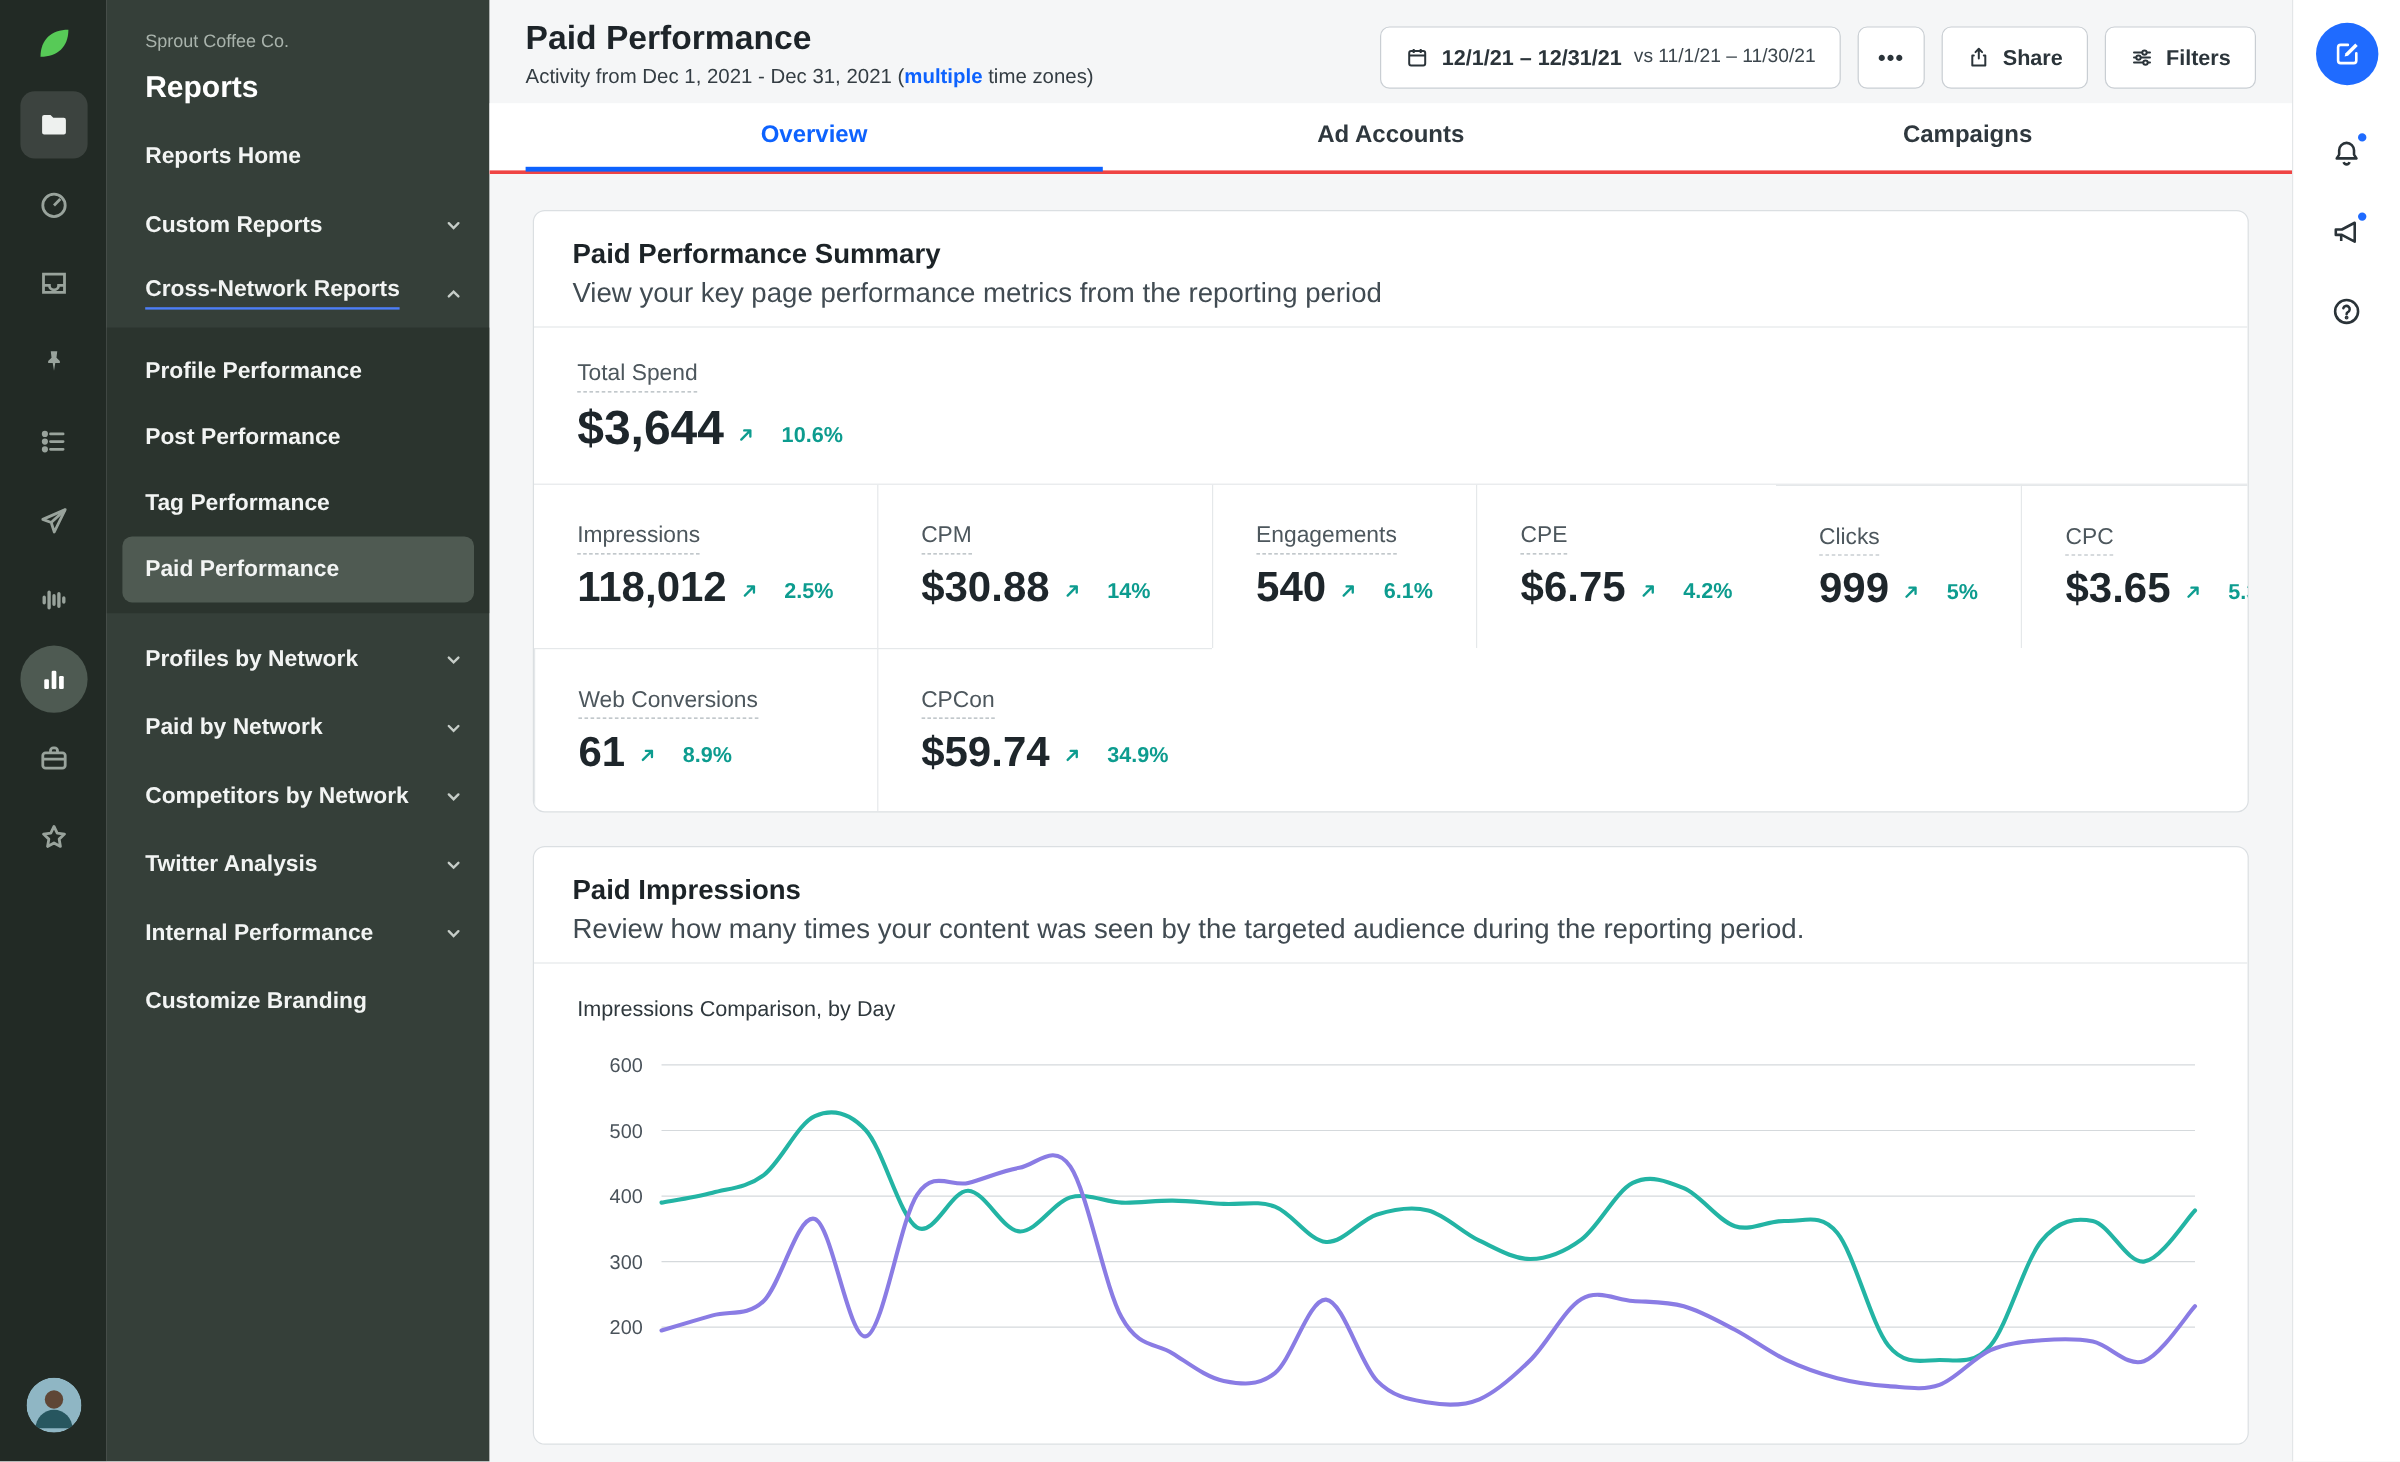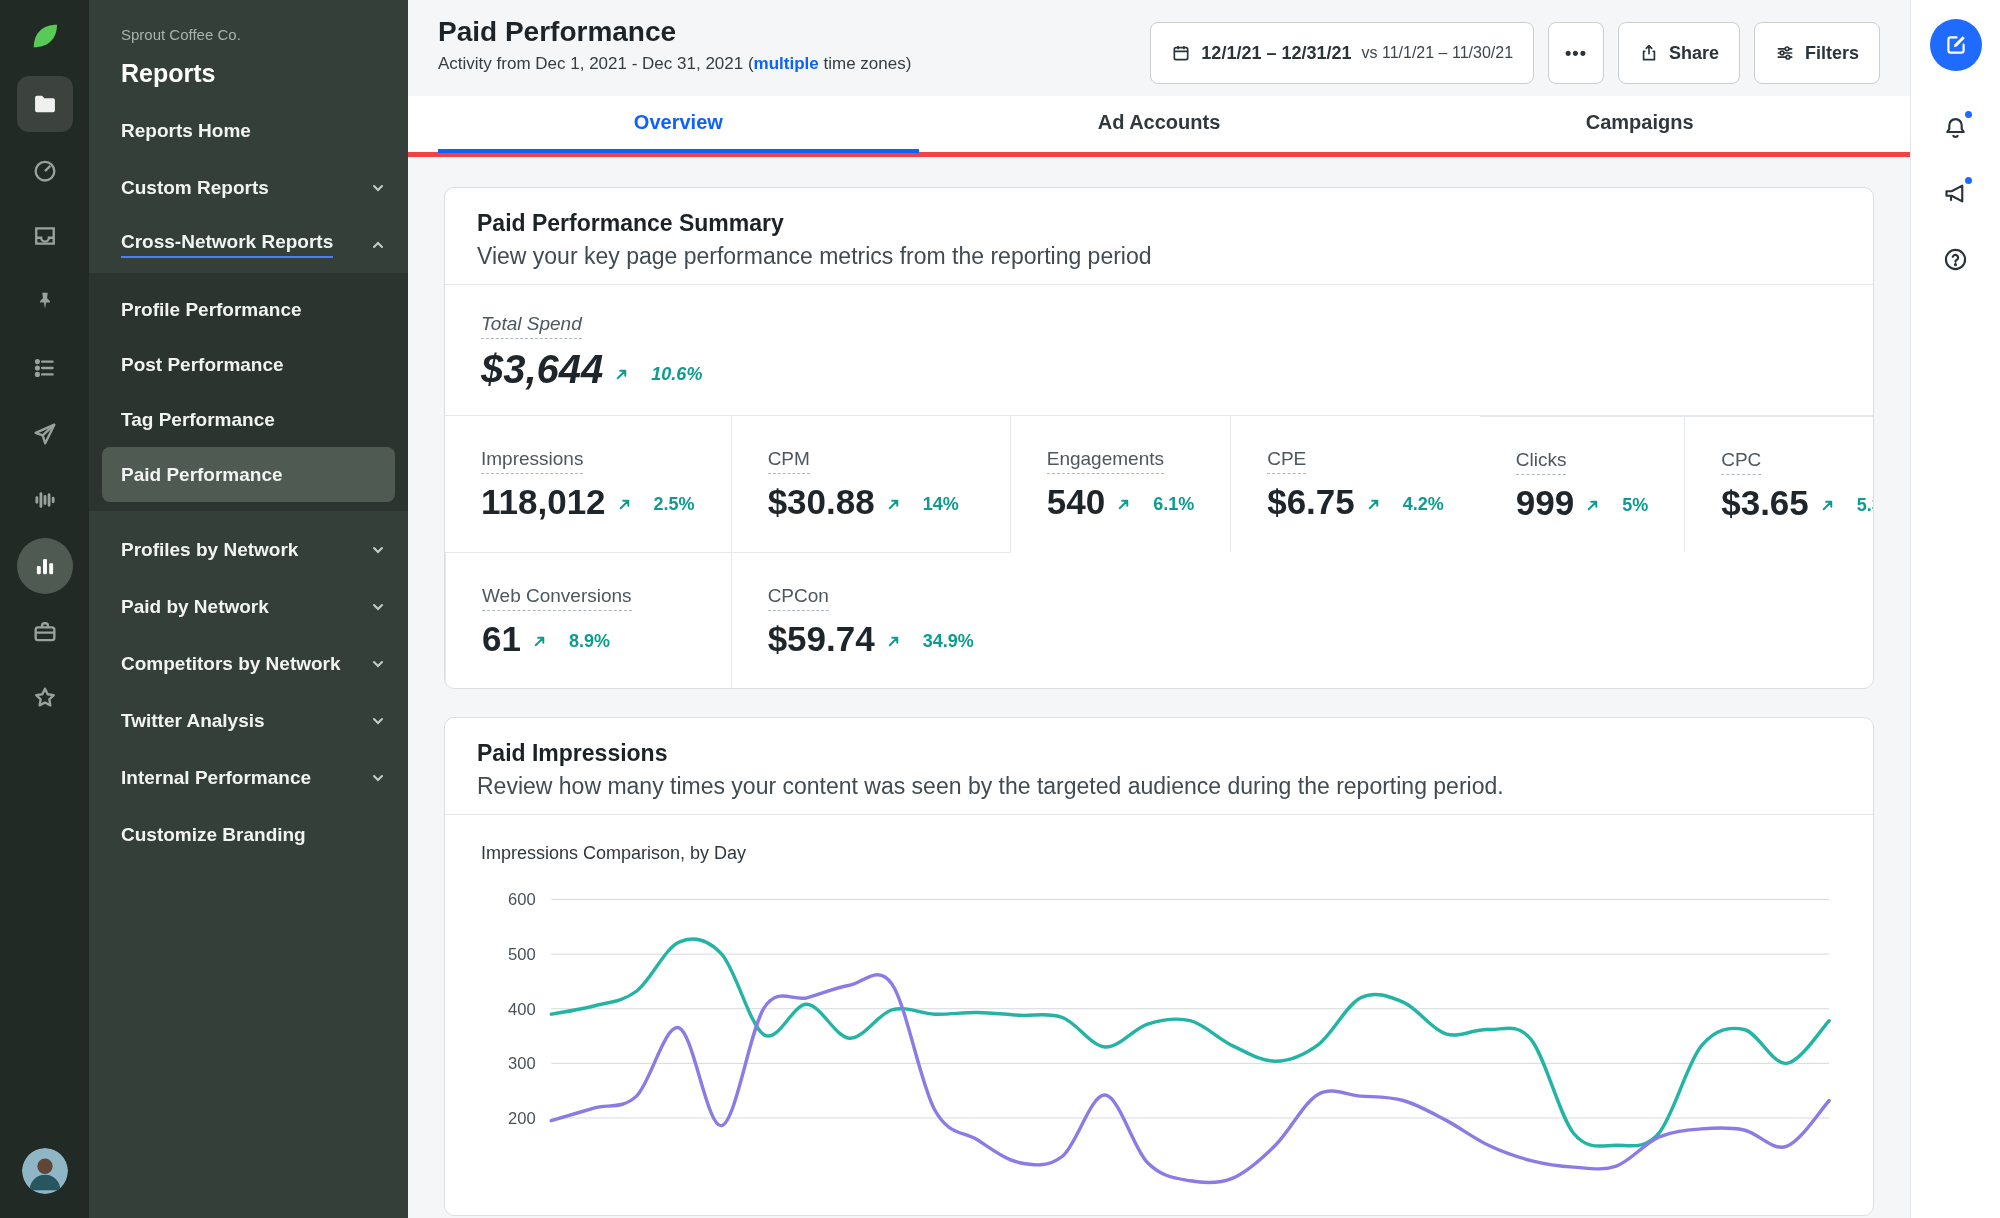--- a/index.html
+++ b/index.html
@@ -27,35 +27,35 @@
   .sub-item.selected { background:#4f5a52; border-radius:8px; margin:0 13px; padding:0 19px; }
   .lower { margin-top:10px; }
 
   
   .main { flex:1; display:flex; flex-direction:column; background:#f5f6f7; min-width:0; }
   .topbar { display:flex; justify-content:space-between; align-items:flex-start; padding:16px 30px 12px 30px; }
   .topbar h1 { font-size:28px; font-weight:700; color:#1d2429; margin-bottom:6px; }
   .subtitle { font-size:17px; color:#343d43; }
   .subtitle .link { color:#0d62fe; font-weight:700; text-decoration:none; cursor:pointer; }
   .actions { display:flex; gap:14px; align-items:center; padding-top:6px; }
-  .btn { display:flex; align-items:center; gap:10px; height:62px; padding:0 20px; background:#fff; border:1px solid #c9ced3; border-radius:8px; font-family:inherit; font-size:18px; font-weight:700; color:#2b343a; cursor:pointer; }
+  .btn { display:flex; align-items:center; gap:10px; height:52px; padding:0 20px; background:#fff; border:1px solid #c9ced3; border-radius:8px; font-family:inherit; font-size:18px; font-weight:700; color:#2b343a; cursor:pointer; }
   .btn .cmp { font-size:16px; font-weight:400; color:#3c464d; }
   .icon-btn { padding:0 16px; letter-spacing:1px; }
 
-  .tabbar { display:flex; background:#ffffff; border-bottom:5px solid #ef4444; padding:0 30px; }
+  .tabbar { display:flex; background:#ffffff; border-bottom:3px solid #ef4444; padding:0 30px; }
   .tab { flex:1; height:57px; display:flex; align-items:center; justify-content:center; font-size:20px; font-weight:700; color:#2f383e; border-bottom:4px solid transparent; margin-bottom:-1px; cursor:pointer; }
   .tab.active { color:#0d62fe; border-bottom-color:#0d62fe; }
 
   .content { padding:30px 36px; display:flex; flex-direction:column; gap:28px; }
   .card { background:#fff; border:1px solid #dbdfe2; border-radius:10px; overflow:hidden; }
   .card-head { padding:22px 32px 14px 32px; border-bottom:1px solid #e5e8ea; }
   .card-head h2 { font-size:23px; font-weight:700; color:#1c2327; margin-bottom:6px; }
   .card-head p { font-size:23px; color:#414b52; }
 
-  .primary-metric { padding:28px 36px 26px 36px; border-bottom:1px solid #e5e8ea;font-style:italic; }
+  .primary-metric { padding:28px 36px 26px 36px; border-bottom:1px solid #e5e8ea; }
   .m-label { display:inline-block; font-size:19px; color:#4d575d; border-bottom:1px dashed #aeb6bb; padding-bottom:3px; margin-bottom:10px; }
   .m-row { display:flex; align-items:flex-end; gap:12px; }
   .m-value { font-size:35px; font-weight:700; color:#1e262b; line-height:1; }
   .m-value.big { font-size:40px; }
   .delta { display:flex; align-items:center; gap:23px; color:#0d9c8f; font-size:18px; font-weight:700; padding-bottom:4px; }
   .metric-grid { display:grid; grid-template-columns:repeat(6,1fr); }
   .mcell { padding:32px 36px; }
   .mcell:not(:nth-child(4n+1)) { border-left:1px solid #e5e8ea; }
   .mcell:nth-child(n+5) { border-top:1px solid #e5e8ea; }
 

